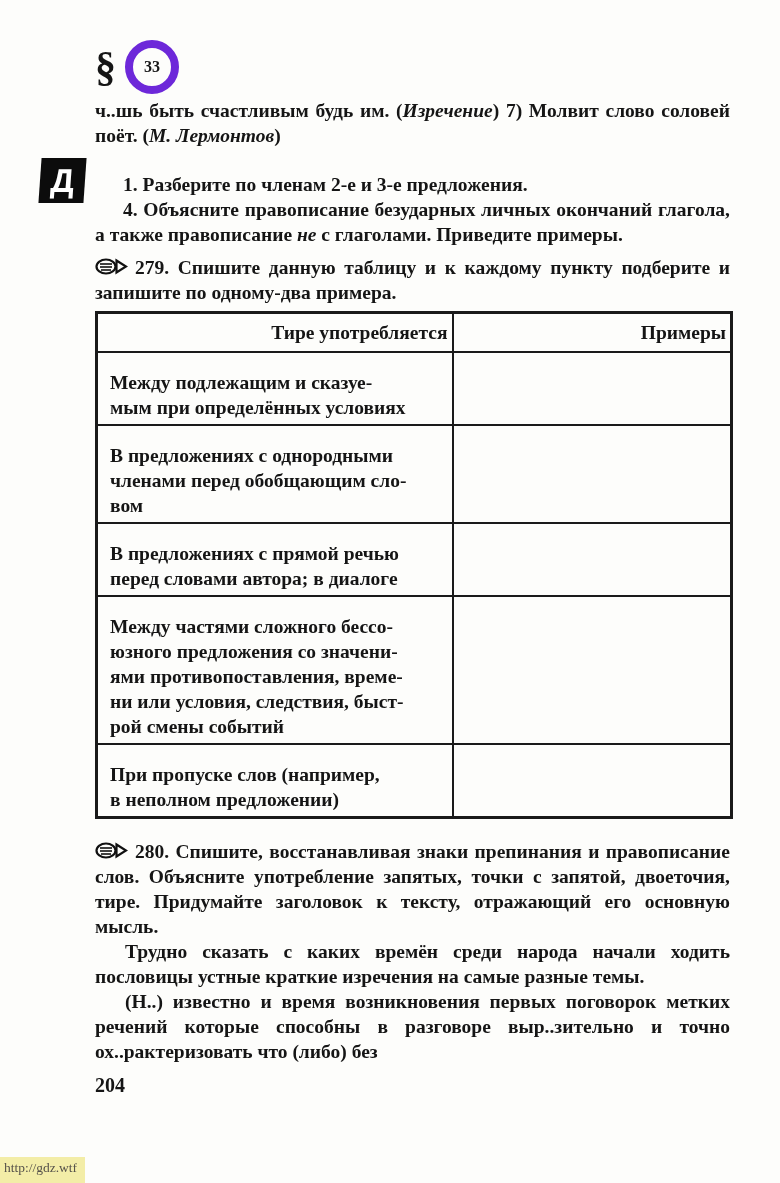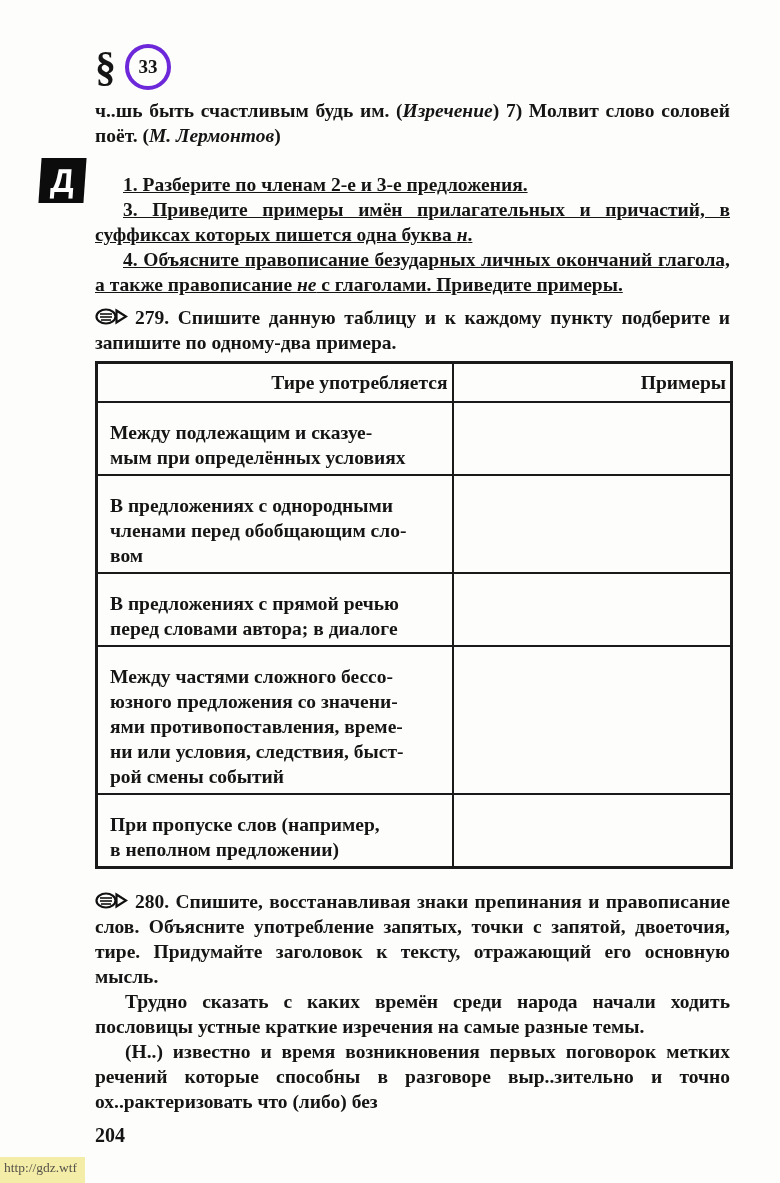--- a/index.html
+++ b/index.html
@@ -11,28 +11,28 @@
     font-family:"Liberation Serif",serif;
     font-weight:bold;
     overflow:hidden;
     margin:0 auto;
   }
   .content{padding:44px 50px 0 95px;}
   
   .section-head{display:flex;align-items:center;gap:9px;height:46px;margin-bottom:8px;}
   .section-mark{font-size:42px;line-height:42px;font-weight:bold;}
   .section-circle{
-    width:38px;height:38px;border:4px solid #6d28d9;border-radius:50%;
+    width:38px;height:38px;border:8px solid #6d28d9;border-radius:50%;
     display:flex;align-items:center;justify-content:center;
-    font-size:19px;font-weight:bold;box-sizing:content-box;
+    font-size:16px;font-weight:bold;box-sizing:content-box;
   }
   
   .para{font-size:19.5px;line-height:25px;text-align:justify;margin:0;}
   .intro{margin-bottom:24px;}
-  .tasks{margin-bottom:8px;text-decoration:underline;}
+  .tasks{margin-bottom:8px;}
   .task{ text-indent:28px;}
   .ital{font-style:italic;}
   .ex-head{font-weight:bold;}
   .exercise{margin:0;}
   .ex279{margin-bottom:6px;}
   .ex280{margin-top:20px;margin-bottom:0;}
   
   .pen-icon{display:inline-block;vertical-align:-2px;margin-right:7px;line-height:0;}
   
   .margin-marker{
@@ -83,21 +83,20 @@
       <span class="section-mark">§</span>
       <span class="section-circle">
         <span>33</span>
       </span>
     </div>
 
     <p class="para intro"><span>ч..шь быть счастливым будь им. (</span><span class="ital">Изречение</span><span>) 7) Молвит слово соловей поёт. (</span><span class="ital">М. Лермонтов</span><span>)</span></p>
 
     <div class="tasks">
       <p class="para task"><span>1. Разберите по членам 2-е и 3-е предложения.</span></p>
-      <p class="para task"><span>3. Приведите примеры имён прилагательных и причастий, в суффиксах которых пишется одна буква </span><span class="ital">н</span><span>.</span></p>
       <p class="para task"><span>4. Объясните правописание безударных личных окончаний глагола, а также правописание </span><span class="ital">не</span><span> с глаголами. Приведите примеры.</span></p>
     </div>
 
     <p class="para exercise ex279"><span class="pen-icon"><svg width="33" height="19" viewBox="0 0 33 19">
             <ellipse cx="11" cy="9.5" rx="9.5" ry="7" fill="none" stroke="#111" stroke-width="2.2"></ellipse>
             <line x1="5" y1="7" x2="17" y2="7" stroke="#111" stroke-width="1.6"></line>
             <line x1="5" y1="10" x2="17" y2="10" stroke="#111" stroke-width="1.6"></line>
             <line x1="6" y1="13" x2="16" y2="13" stroke="#111" stroke-width="1.6"></line>
             <path d="M21.5 3.5 L31 9.5 L21.5 15.5 Z" fill="none" stroke="#111" stroke-width="2.2"></path>
           </svg></span><span class="ex-head">279.</span><span> Спишите данную таблицу и к каждому пункту подберите и запишите по одному-два примера.</span></p>

